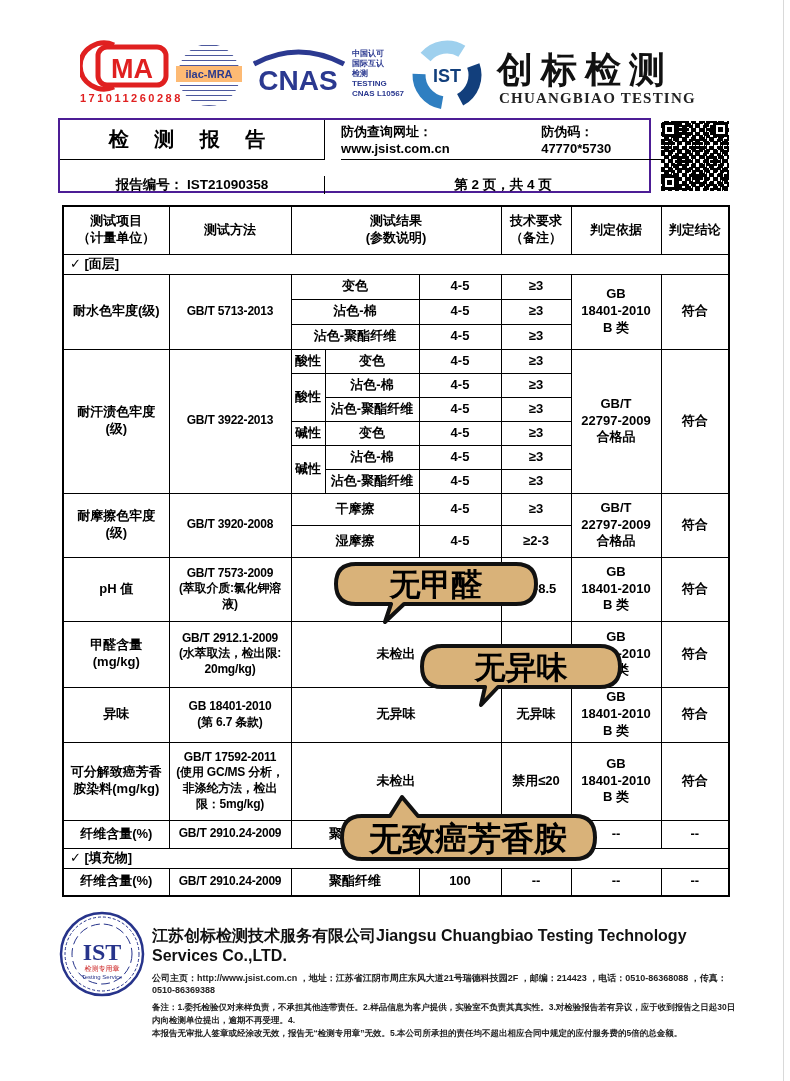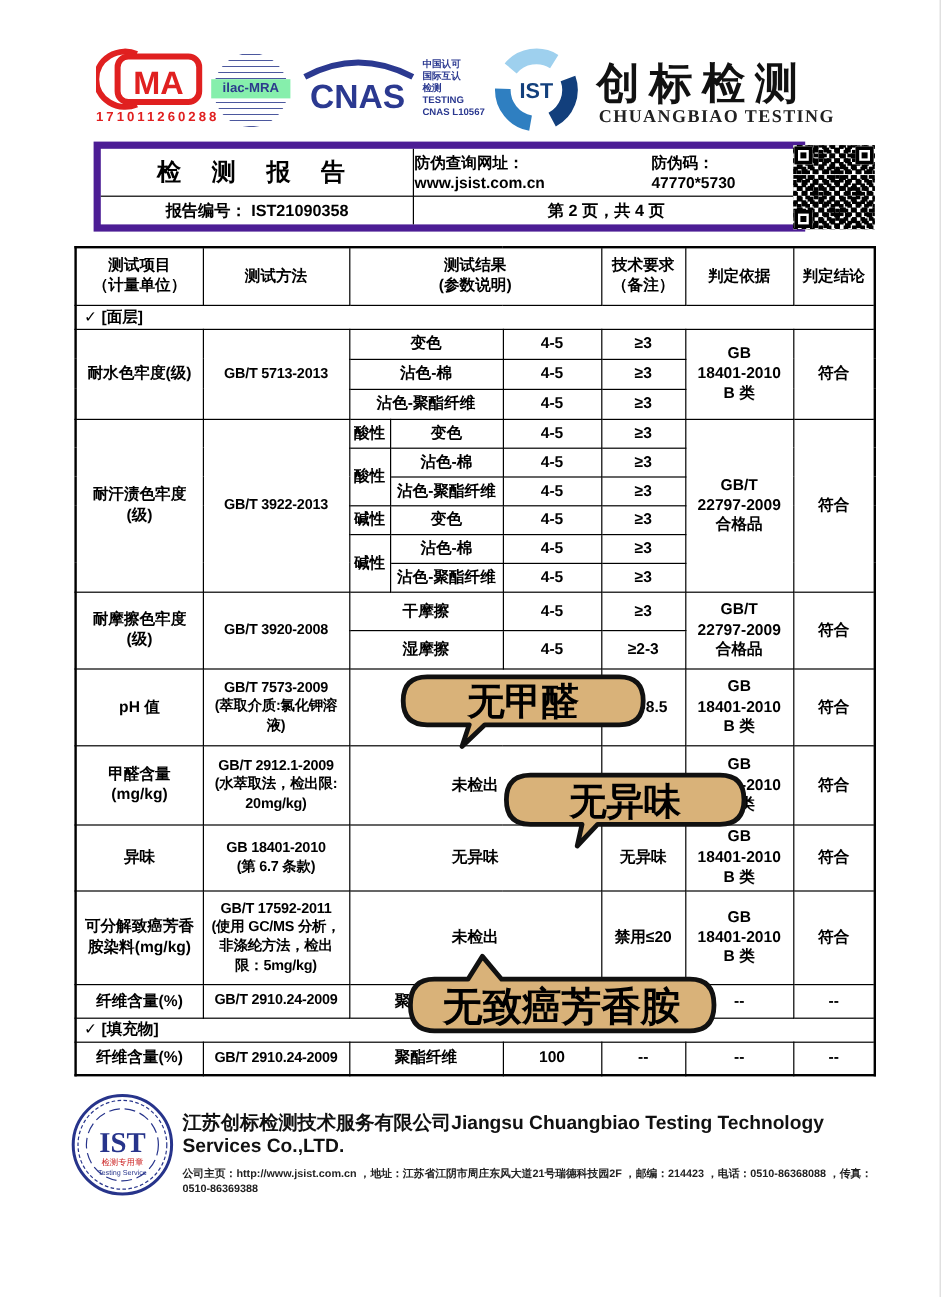--- a/index.html
+++ b/index.html
@@ -5,31 +5,31 @@
   html,body{margin:0;padding:0;background:#fff;}
   .page{position:relative;width:783px;height:1081px;background:#fff;outline:1px solid #d9d9d9;
         font-family:"Liberation Sans","DejaVu Sans",sans-serif;color:#000;overflow:hidden;}
   .abs{position:absolute;}
   .pre{white-space:pre-line;}
 
   
   .cma-num{left:80px;top:92px;color:#e02020;font-weight:bold;font-size:11px;letter-spacing:2.5px;}
   .ilac{left:178px;top:44px;width:62px;height:62px;border-radius:50%;
         background:repeating-linear-gradient(0deg,#2c3a8c 0 1.4px,#fff 1.4px 5px);opacity:.85;}
-  .ilac-band{left:176px;top:66px;width:66px;height:16px;background:#86efac;display:flex;align-items:center;justify-content:center;
+  .ilac-band{left:176px;top:66px;width:66px;height:16px;background:#fdba74;display:flex;align-items:center;justify-content:center;
         color:#2c3a8c;font-weight:bold;font-size:11px;}
   .cnas-side{left:352px;top:49px;color:#2b3990;font-size:8px;line-height:10px;font-weight:bold;}
   .brand-cn{left:497px;top:46px;font-family:"Liberation Serif","DejaVu Serif",serif;
             font-weight:bold;font-size:36px;letter-spacing:8px;color:#111;}
   .brand-en{left:499px;top:90px;font-family:"Liberation Serif","DejaVu Serif",serif;
             font-weight:bold;font-size:15px;letter-spacing:1.2px;color:#222;}
 
   
-  .infobar{left:78px;top:118px;width:593px;height:75px;border:6px solid #4c1d95;box-sizing:border-box;
-           display:grid;grid-template-columns:45% 55%;grid-template-rows:40px 1fr;}
+  .infobar{left:58px;top:118px;width:593px;height:75px;border:2px solid #4c1d95;box-sizing:border-box;
+           display:grid;grid-template-columns:45% 55%;grid-template-rows:40px 1fr;gap:16px;}
   .infobar>div{display:flex;align-items:center;justify-content:center;box-sizing:border-box;font-weight:bold;}
   .ib-tl{border-right:1.5px solid #000;border-bottom:1.5px solid #000;font-size:20px;letter-spacing:10px;}
   .ib-tr{border-bottom:1.5px solid #000;flex-direction:row;font-size:13px;line-height:17px;}
   .ib-bl{border-right:1.5px solid #000;font-size:13.5px;}
   .ib-br{font-size:13.5px;}
 
   
   .qr{left:661px;top:121px;width:68px;height:70px;
       background:
         repeating-conic-gradient(#000 0 25%,#fff 0 50%) 0 0/7px 7px,
@@ -326,15 +326,19 @@
     <circle cx="44" cy="44" r="37" fill="none" stroke="#27348b" stroke-width="1" stroke-dasharray="3 2"></circle>
     <circle cx="44" cy="44" r="30" fill="none" stroke="#27348b" stroke-width="1" stroke-dasharray="9 4"></circle>
     <text x="44" y="50" text-anchor="middle" font-family="Liberation Serif,DejaVu Serif,serif" font-size="24" font-weight="bold" fill="#27348b">IST</text>
     <text x="44" y="61" text-anchor="middle" font-size="7" fill="#c22">检测专用章</text>
     <text x="44" y="69" text-anchor="middle" font-size="6" fill="#27348b">Testing Service</text>
   </svg>
 
   <div class="abs foot-text">
     <div class="foot-co">江苏创标检测技术服务有限公司Jiangsu Chuangbiao Testing Technology Services Co.,LTD.</div>
     <div class="foot-contact">公司主页：http://www.jsist.com.cn ，地址：江苏省江阴市周庄东风大道21号瑞德科技园2F ，邮编：214423 ，电话：0510-86368088 ，传真：0510-86369388</div>
+    <div class="foot-note">
+      <div>备注：1.委托检验仅对来样负责，不承担其他连带责任。2.样品信息为客户提供，实验室不负责其真实性。3.对检验报告若有异议，应于收到报告之日起30日内向检测单位提出，逾期不再受理。4.</div>
+      <div>本报告无审批人签章或经涂改无效，报告无“检测专用章”无效。5.本公司所承担的责任均不超出相应合同中规定的应付服务费的5倍的总金额。</div>
+    </div>
   </div>
 
 </div>
 
 </body></html>

